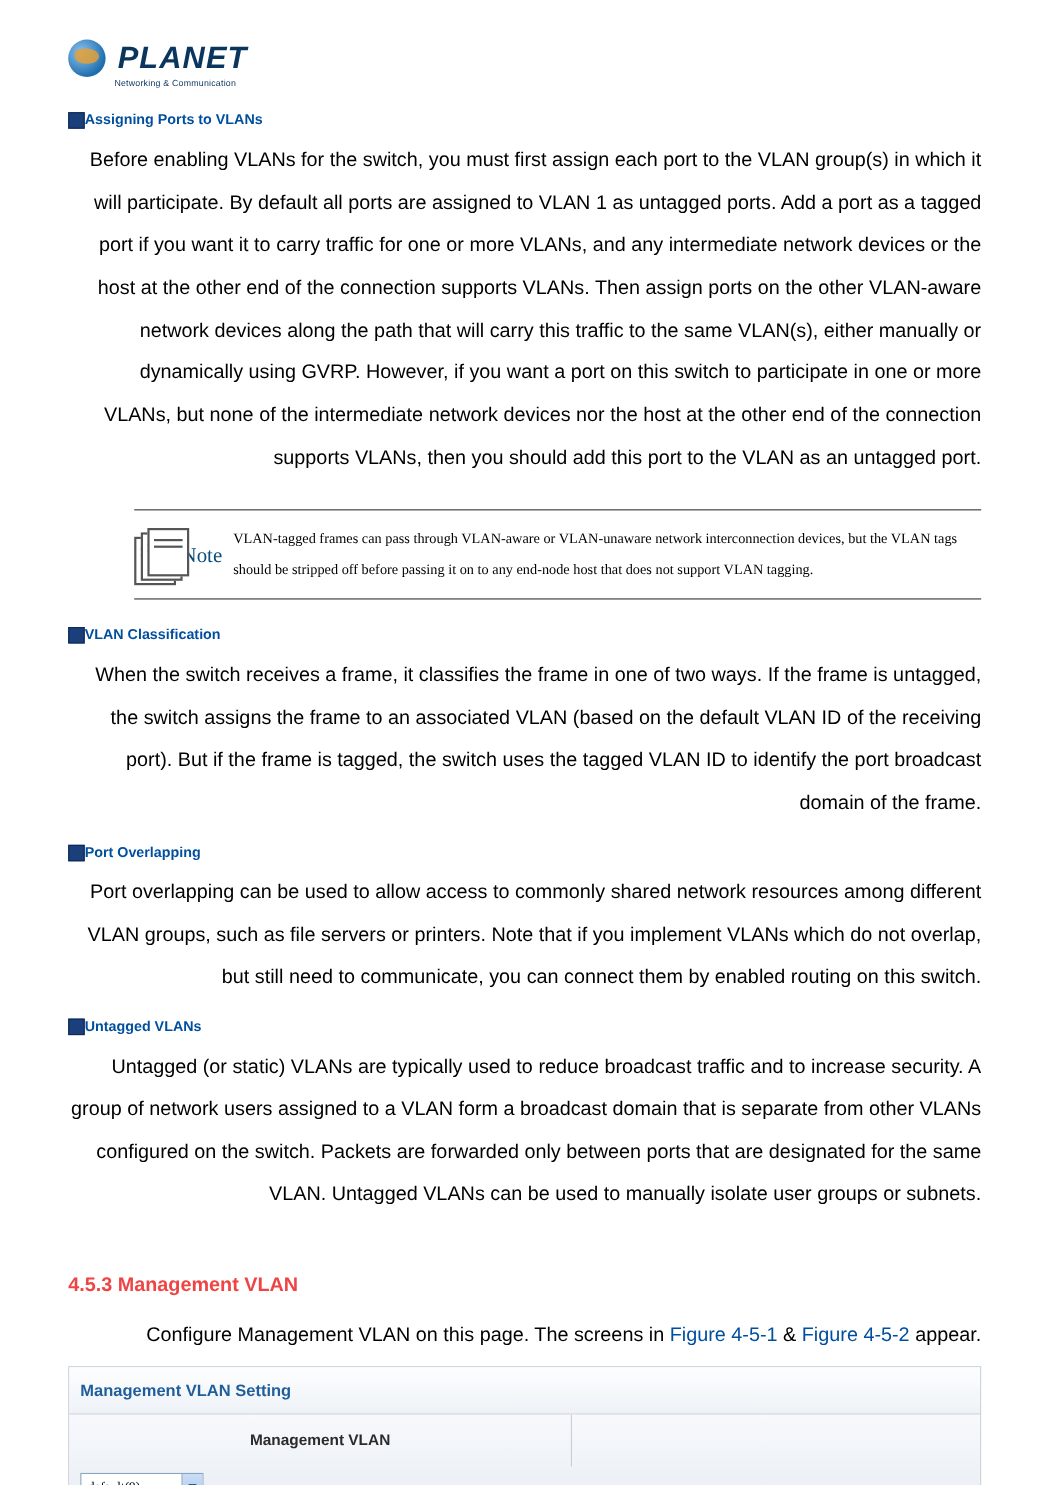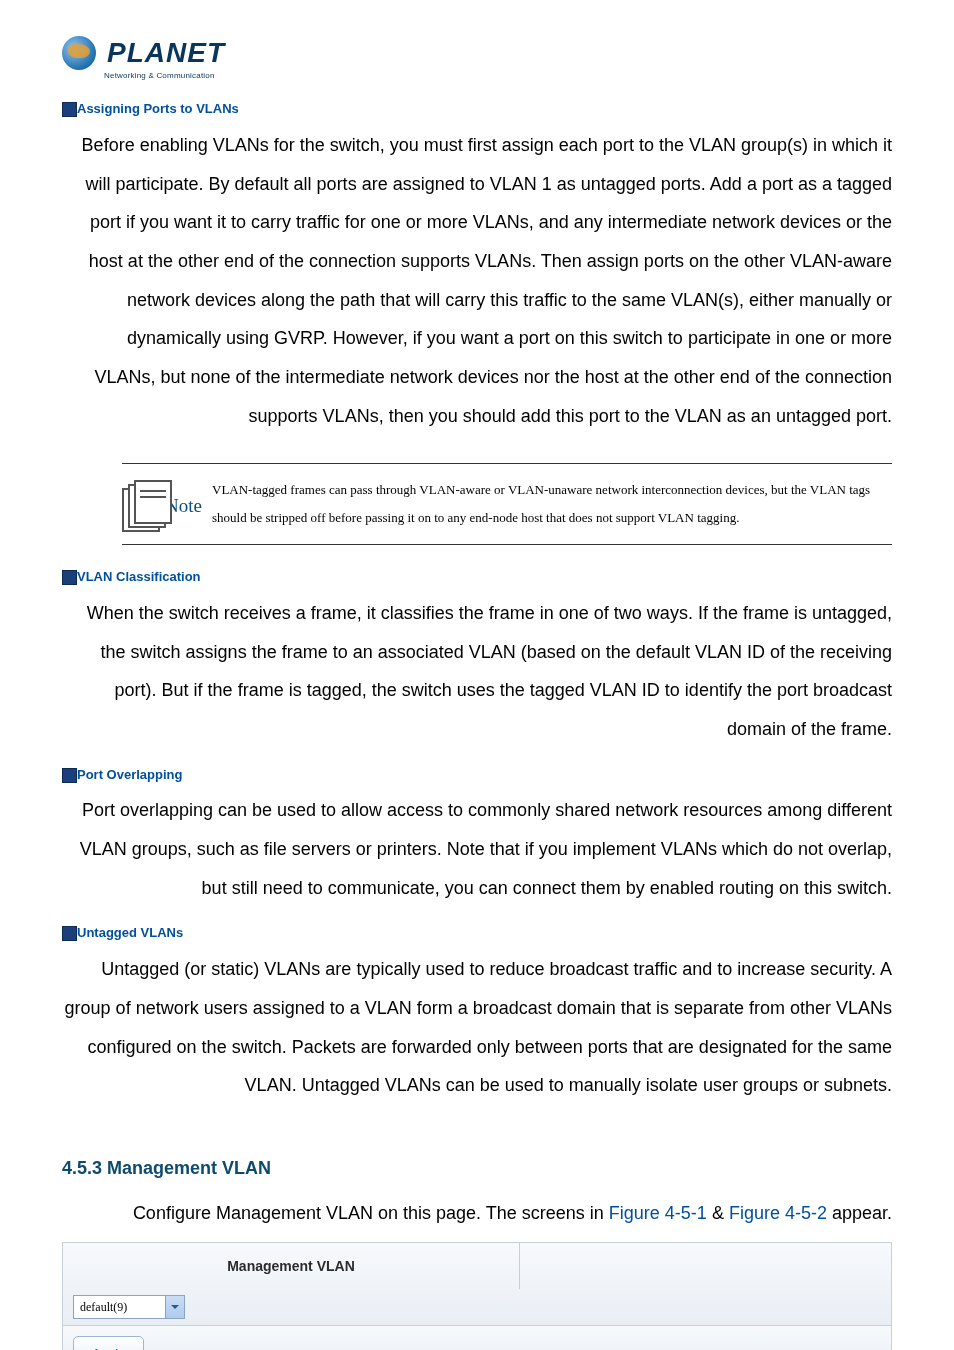--- a/index.html
+++ b/index.html
@@ -102,21 +102,21 @@
   }
   .note-text {
     font-size: 13px;
     line-height: 2.15;
     padding-left: 10px;
     font-family: Liberation Serif, serif;
   }
   h2.sec-title {
     font-size: 18px;
     font-weight: bold;
-    color: #0c4a6e;
+    color: #ef4444;
     margin: 46px 0 14px 0;
   }
   .fig-link { color:#004f9e; }
   .panel {
     border: 1px solid #c7cfd8;
     background: linear-gradient(#f3f6fa, #e6ecf3);
     margin-top: 14px;
   }
   .panel-title {
     color: #1f5e9b;
@@ -243,20 +243,21 @@
 </div>
 <p class="body-p">Untagged (or static) VLANs are typically used to reduce broadcast traffic and to increase security. A group of network users assigned to a VLAN form a broadcast domain that is separate from other VLANs configured on the switch. Packets are forwarded only between ports that are designated for the same VLAN. Untagged VLANs can be used to manually isolate user groups or subnets.</p>
 
 <h2 class="sec-title">4.5.3 Management VLAN</h2>
 
 <p class="body-p" style="line-height:1.6;">
   <span>Configure Management VLAN on this page. The screens in </span><span class="fig-link">Figure 4-5-1</span><span> &amp; </span><span class="fig-link">Figure 4-5-2</span><span> appear.</span>
 </p>
 
 <div class="panel">
+  <div class="panel-title">Management VLAN Setting</div>
   <div class="panel-row">
     <div class="panel-cell-label">Management VLAN</div>
     <div class="panel-cell-field">
       <div class="dropdown">
         <div class="dd-val">default(9)</div>
         <div class="dd-btn">
           <svg viewBox="0 0 10 10">
               <path d="M1 3 L5 7 L9 3 Z" fill="#2b5a93"></path>
             </svg>
         </div>

